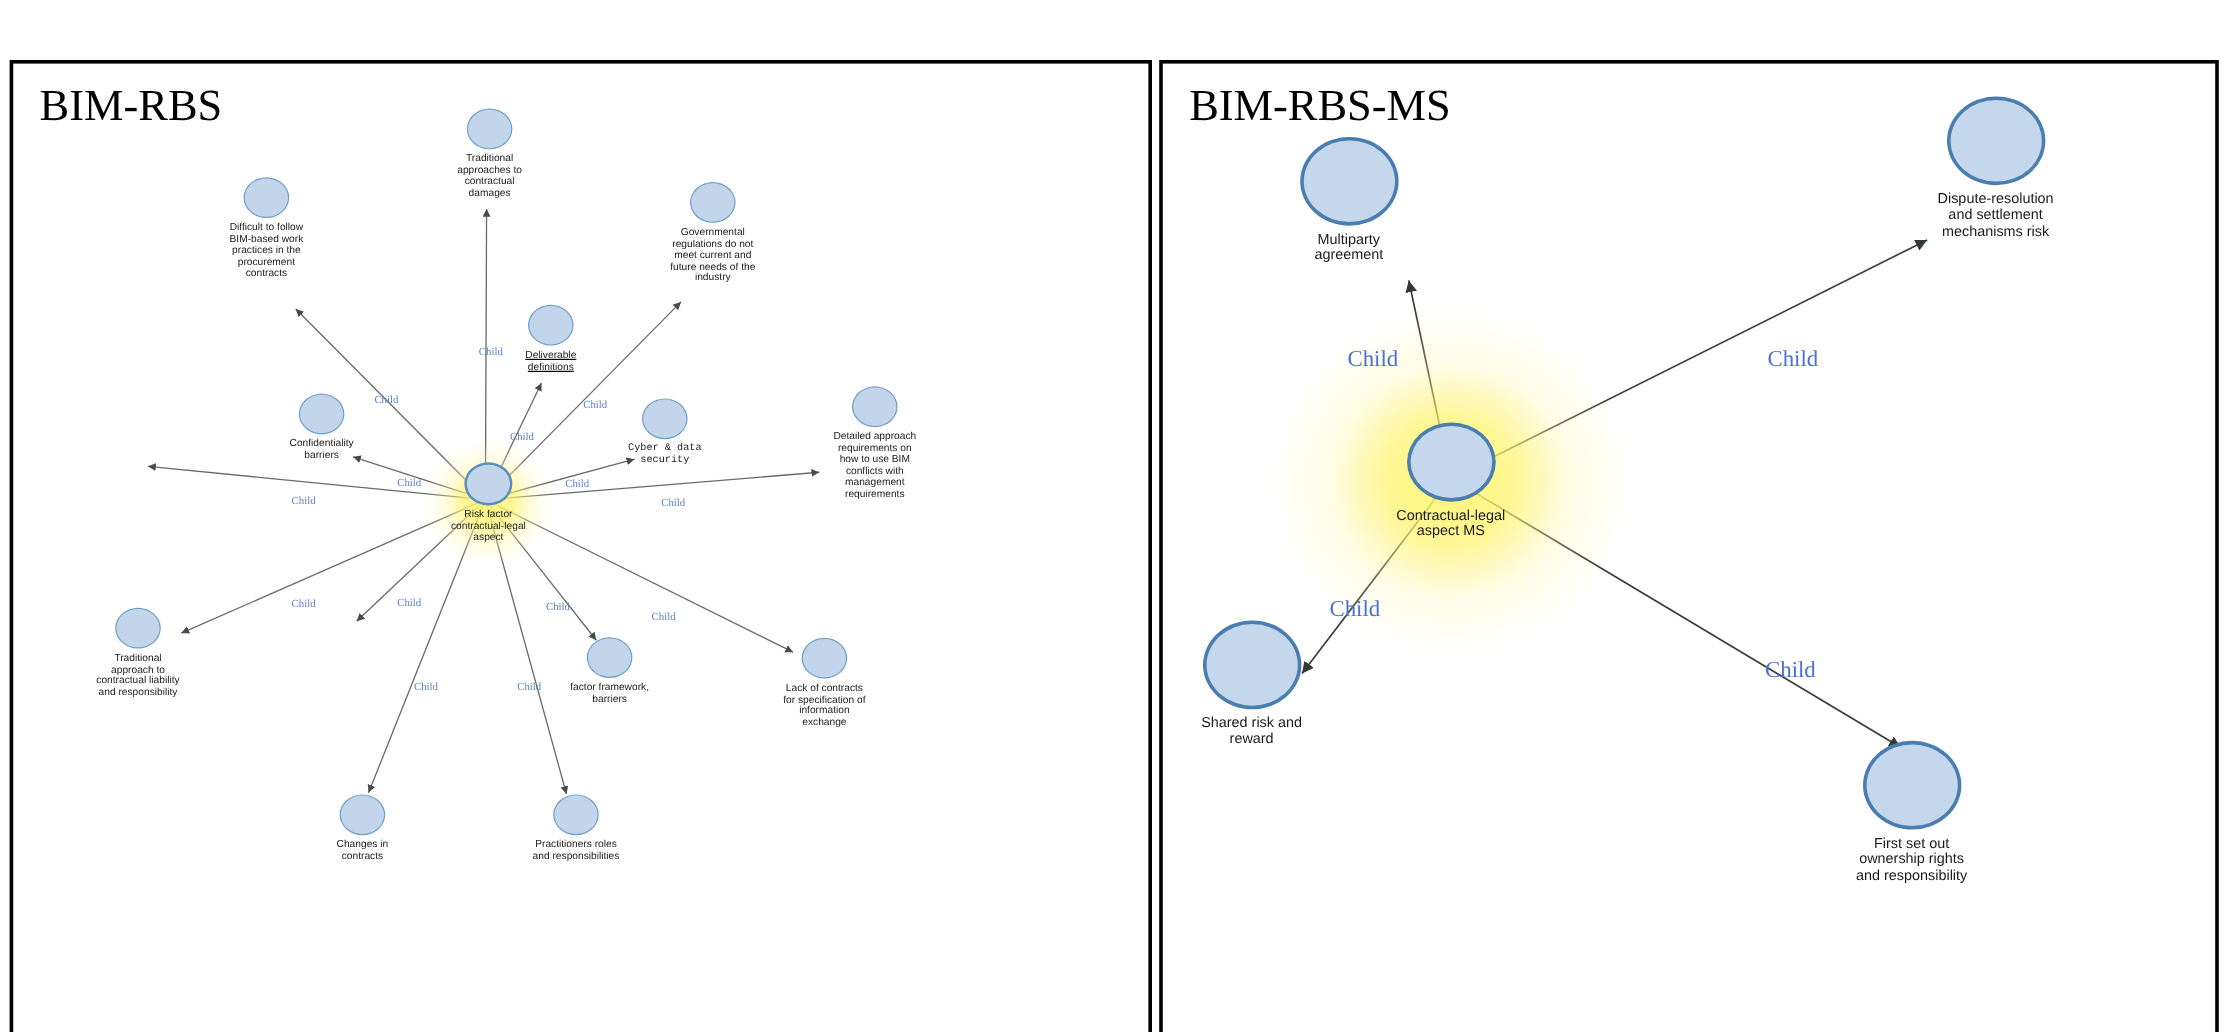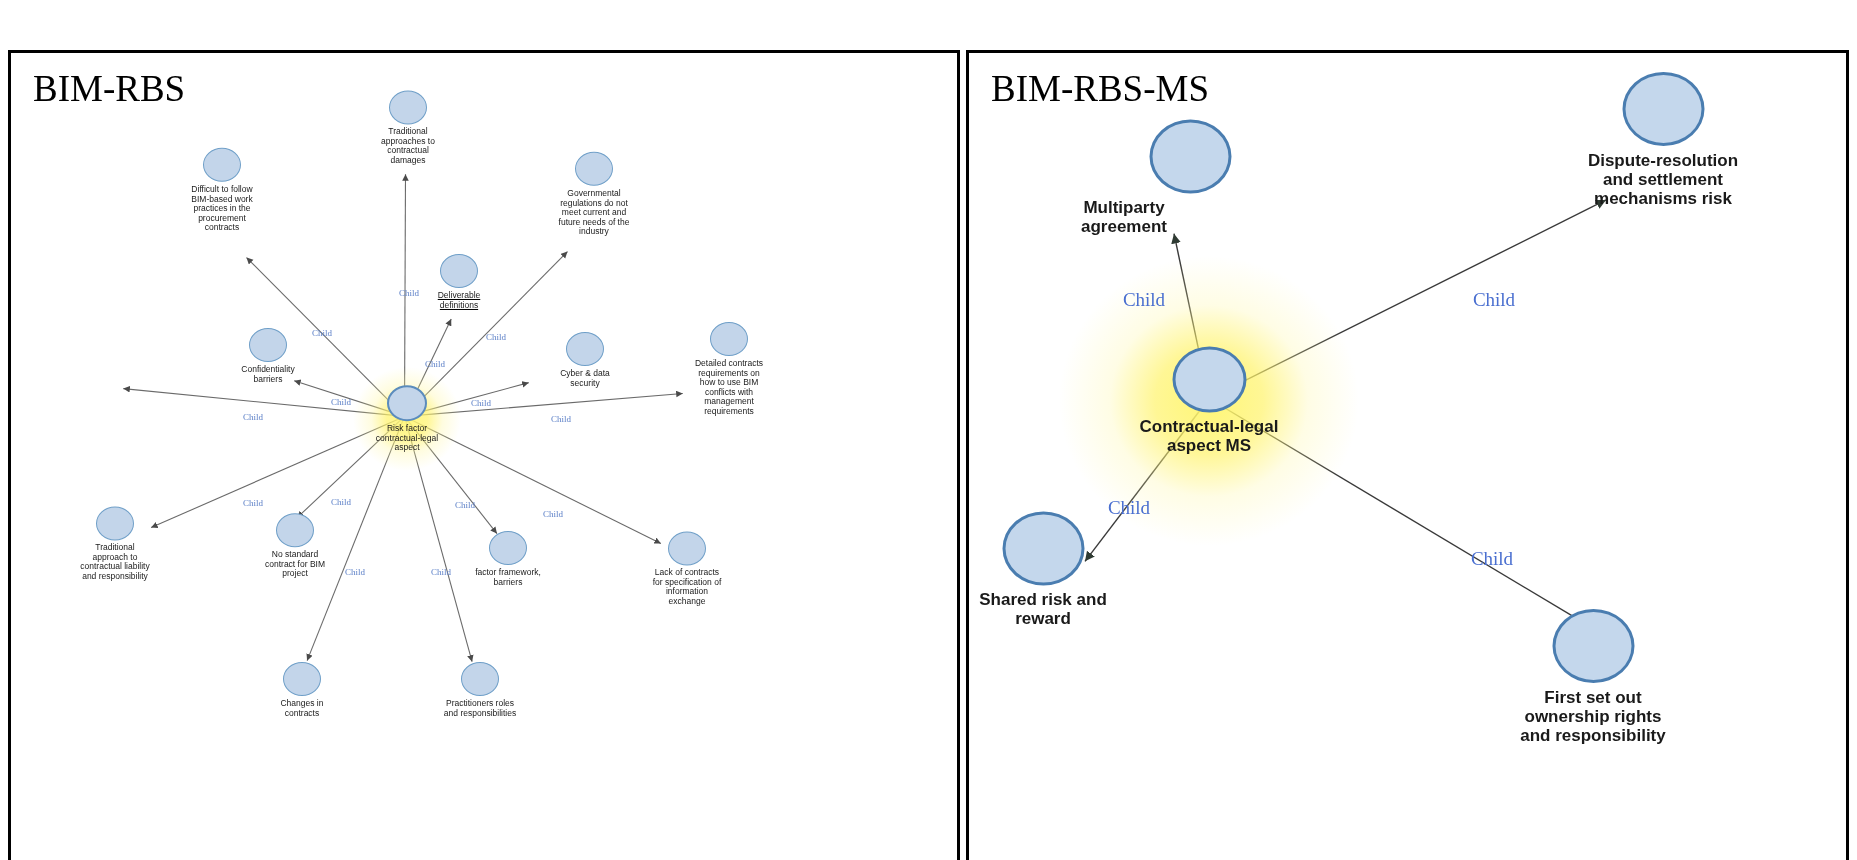--- a/index.html
+++ b/index.html
@@ -18,21 +18,21 @@
   .node.big .bubble{border-width:2.5px;border-color:#4a7db0;background:#c4d7ec;}
   .node .caption{margin-top:3px;text-align:center;color:#1a1a1a;line-height:1.12;white-space:pre-line;}
   
   #panel-left .node .bubble{width:38px;height:34px;}
   #panel-left .node .caption{font-size:8.5px;width:112px;}
   #panel-left .node.hub{z-index:5;}
   #panel-left .node.hub .bubble{width:40px;height:36px;border:2px solid #5b8cbd;}
   #panel-left .node.hub .caption{font-size:8.5px;width:110px;}
   
   #panel-right .node .bubble{width:82px;height:74px;border:3px solid #4a7db0;}
-  #panel-right .node .caption{font-size:17px;width:215px;margin-top:5px;font-weight:bold;}
+  #panel-right .node .caption{font-size:12px;width:215px;margin-top:5px;}
   #panel-right .node.hub .bubble{width:74px;height:66px;}
   .glow{position:absolute;transform:translate(-50%,-50%);border-radius:50%;pointer-events:none;}
   .glow.left{width:108px;height:104px;background:radial-gradient(closest-side, rgba(255,247,120,.95) 0%, rgba(255,243,110,.72) 38%, rgba(255,246,150,.30) 66%, rgba(255,255,255,0) 100%);}
   .glow.right{width:300px;height:290px;background:radial-gradient(closest-side, rgba(255,246,110,.95) 0%, rgba(255,243,105,.70) 36%, rgba(255,247,160,.28) 66%, rgba(255,255,255,0) 100%);}
   .edge-label{position:absolute;transform:translate(-50%,-50%);color:#5b7fc7;white-space:nowrap;font-family:Liberation Serif, serif;}
   #panel-left .edge-label{font-size:9px;}
   #panel-right .edge-label{font-size:19px;color:#4a6fd0;}
 </style>
 </head>
 <body>
@@ -101,46 +101,40 @@
       <div class="node" style="left:448px;top:229px;text-decoration:underline;">
         <div class="bubble"></div>
         <div class="caption">Deliverable
 definitions</div>
       </div>
       <div class="node" style="left:257px;top:303px;">
         <div class="bubble"></div>
         <div class="caption">Confidentiality
 barriers</div>
       </div>
-      <div class="node" style="left:574px;top:307px;">
+      <div class="node" style="left:543px;top:307px;font-family:Liberation Mono, monospace;">
         <div class="bubble"></div>
         <div class="caption">Cyber &amp; data
 security</div>
       </div>
       <div class="node" style="left:718px;top:316px;">
         <div class="bubble"></div>
-        <div class="caption">Detailed contracts
+        <div class="caption">Detailed approach
 requirements on
 how to use BIM
 conflicts with
 management
 requirements</div>
       </div>
       <div class="node" style="left:104px;top:491px;">
         <div class="bubble"></div>
         <div class="caption">Traditional
 approach to
 contractual liability
 and responsibility</div>
-      </div>
-      <div class="node" style="left:284px;top:493px;">
-        <div class="bubble"></div>
-        <div class="caption">No standard
-contract for BIM
-project</div>
       </div>
       <div class="node" style="left:291px;top:637px;">
         <div class="bubble"></div>
         <div class="caption">Changes in
 contracts</div>
       </div>
       <div class="node" style="left:469px;top:637px;">
         <div class="bubble"></div>
         <div class="caption">Practitioners roles
 and responsibilities</div>
@@ -193,21 +187,21 @@
       </svg>
 
       <div class="glow right" style="left:240px;top:348px;"></div>
 
       <div class="node big hub" style="left:240px;top:348px;">
         <div class="bubble"></div>
         <div class="caption">Contractual-legal
 aspect MS</div>
       </div>
 
-      <div class="node big" style="left:155px;top:125px;align-items:flex-end;">
+      <div class="node big" style="left:155px;top:114px;">
         <div class="bubble"></div>
         <div class="caption">Multiparty
 agreement</div>
       </div>
       <div class="node big" style="left:694px;top:87px;">
         <div class="bubble"></div>
         <div class="caption">Dispute-resolution
 and settlement
 mechanisms risk</div>
       </div>

